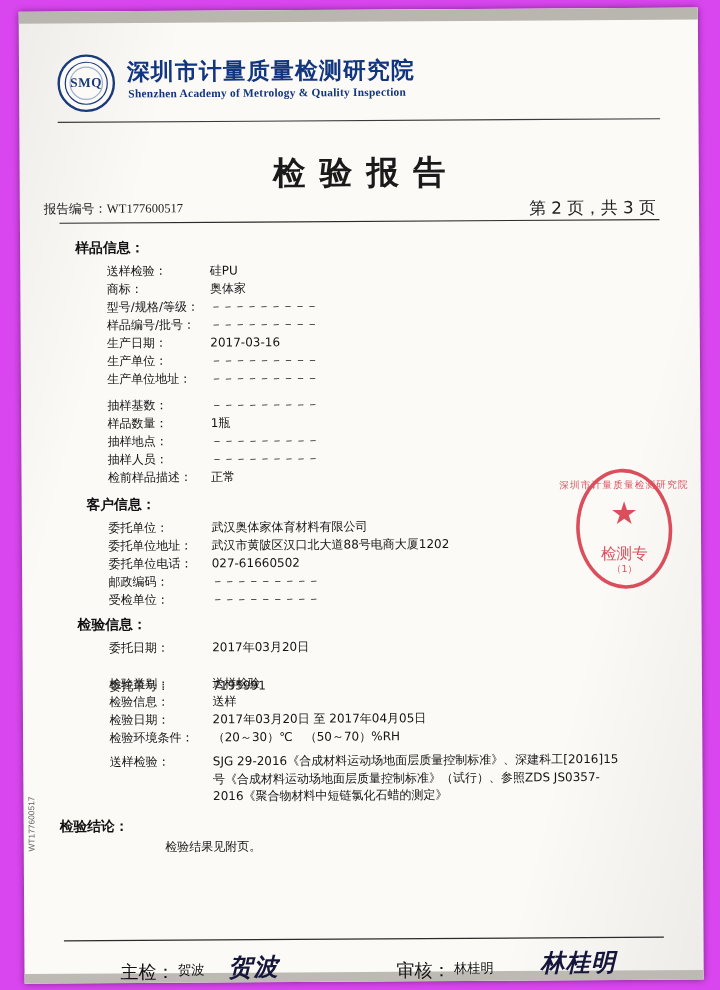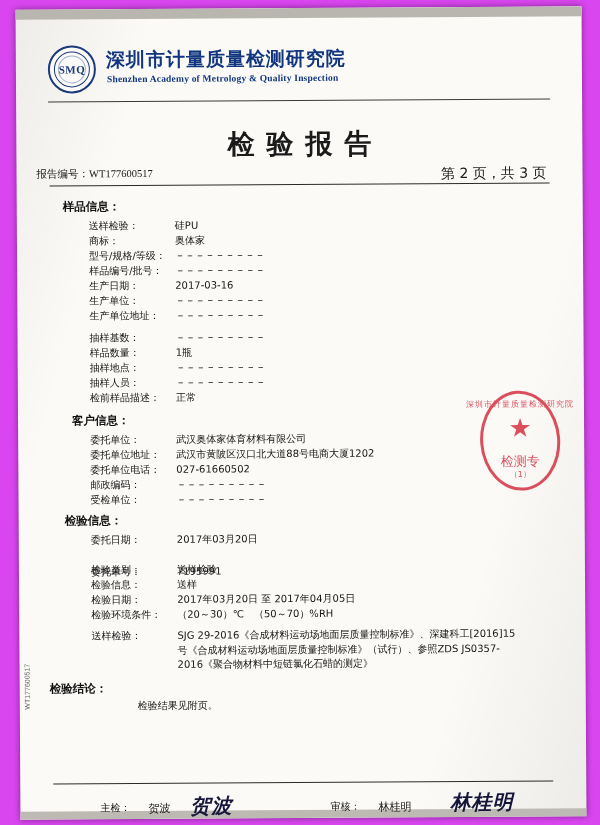--- a/index.html
+++ b/index.html
@@ -266,21 +266,21 @@
     position: absolute;
     left: 33px;
     top: 774px;
     width: 500px;
     height: 1px;
     background: #2b2b2b;
   }
   .sig-label {
     position: absolute;
     font-family: "DejaVu Sans", sans-serif;
-    font-size: 10px;
+    font-size: 15px;
     color: #111;
     white-space: nowrap;
   }
   .sig-name {
     position: absolute;
     font-family: "DejaVu Sans", sans-serif;
     font-size: 11px;
     color: #111;
     white-space: nowrap;
   }

